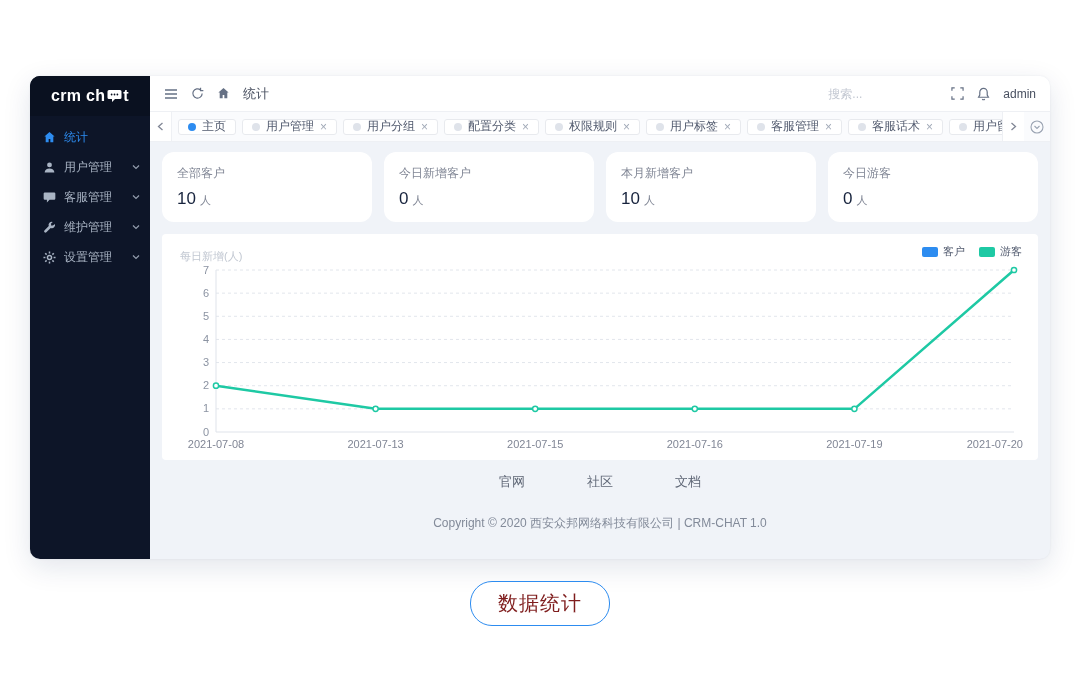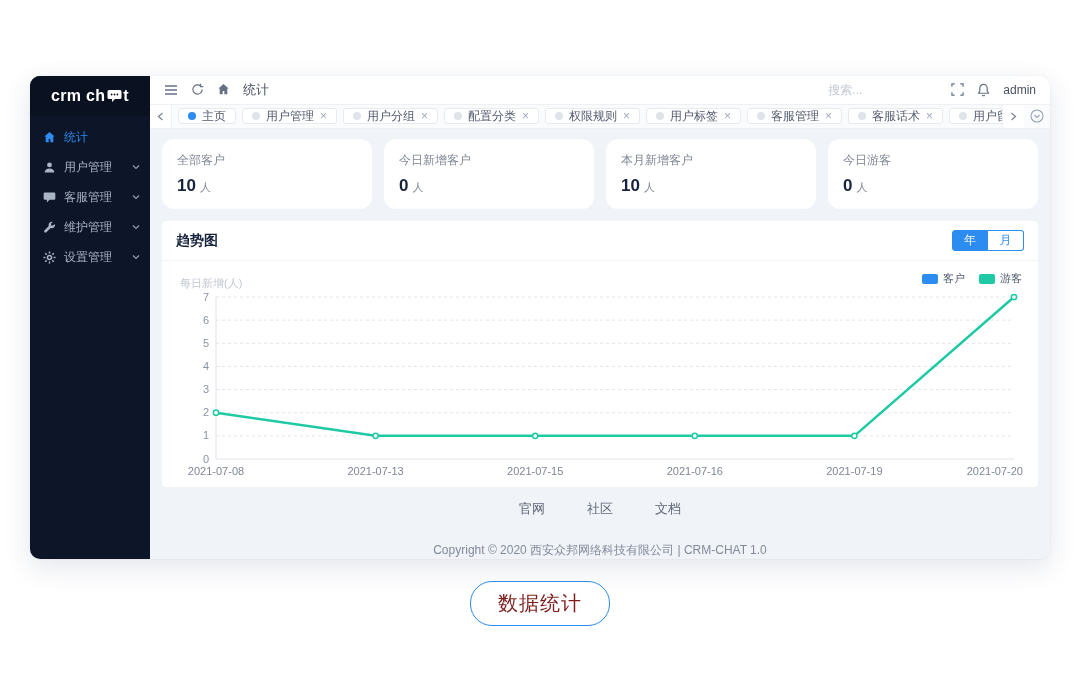--- a/index.html
+++ b/index.html
@@ -45,38 +45,38 @@
   .tab.active .dot { background:#2d8cf0; }
   .tab .close { color:#a2aab8; font-size:12px; line-height:1; }
   .tab-menu-btn { width:26px; display:flex; align-items:center; justify-content:center;
                   color:#9aa3b2; flex:none; background:#fafbfd; }
   
   .content { flex:1; padding:10px 12px 0; }
   .stats-row { display:flex; gap:12px; }
   .stat-card { flex:1; background:#fff; border-radius:12px; padding:13px 15px; height:70px; }
   .stat-label { font-size:12px; color:#808695; }
   .stat-value-row { margin-top:7px; display:flex; align-items:baseline; gap:4px; }
-  .stat-value { font-size:17px; font-weight:bold; color:#17233d; }
+  .stat-value { font-size:17px; font-weight:normal; color:#17233d; }
   .stat-unit { font-size:11px; color:#808695; }
   .chart-panel { background:#fff; border-radius:4px; margin-top:12px; }
   .chart-header { display:flex; align-items:center; justify-content:space-between;
                   padding:9px 14px; border-bottom:1px solid #f2f3f6; }
   .chart-title { font-size:14px; font-weight:bold; color:#17233d; }
   .toggle-group { display:flex; }
   .toggle-btn { min-width:36px; height:21px; font-size:12px; display:flex; align-items:center;
                 justify-content:center; border:1px solid #2d8cf0; cursor:pointer; padding:0 8px; }
   .toggle-btn.on { background:#2d8cf0; color:#fff; border-radius:3px 0 0 3px; }
   .toggle-btn.off { background:#fff; color:#2d8cf0; border-left:none; border-radius:0 3px 3px 0; }
   .chart-body { position:relative; padding:8px 14px 6px; }
   .legend { position:absolute; right:16px; top:10px; display:flex; gap:14px; align-items:center; z-index:2; }
   .legend-item { display:flex; align-items:center; gap:5px; font-size:11px; color:#515a6e; }
   .legend-swatch { width:16px; height:10px; border-radius:2px; background:#ccc; }
   #trend-chart { display:block; width:100%; height:212px; }
   .footer { text-align:center; margin-top:13px; }
-  .footer-links { display:flex; justify-content:center; gap:42px; font-size:13px; color:#5f6776; }
+  .footer-links { display:flex; justify-content:center; gap:62px; font-size:13px; color:#5f6776; }
   .footer-links span { cursor:pointer; }
   .copyright { margin-top:24px; font-size:12px; color:#828a99; }
   
   .caption-pill { position:absolute; left:50%; top:581px; transform:translateX(-50%);
                   border:1.5px solid #2d8cf0; color:#7f1d1d; border-radius:22px;
                   padding:8px 27px; font-size:20px; background:#fff; letter-spacing:1px; }
   svg { display:block; }
 </style>
 </head>
 <body>
@@ -308,27 +308,20 @@
           <div class="stat-card">
             <div class="stat-label">今日游客</div>
             <div class="stat-value-row">
                 <span class="stat-value">0</span>
                 <span class="stat-unit">人</span>
               </div>
           </div>
         </div>
 
         <div class="chart-panel">
-          <div class="chart-header">
-            <span class="chart-title">趋势图</span>
-            <div class="toggle-group">
-              <div class="toggle-btn on">年</div>
-              <div class="toggle-btn off">月</div>
-            </div>
-          </div>
           <div class="chart-body">
             <div class="legend">
               <div class="legend-item">
                   <span class="legend-swatch" style="background: rgb(45, 140, 240);"></span>
                   <span>客户</span>
                 </div>
               <div class="legend-item">
                   <span class="legend-swatch" style="background: rgb(30, 201, 164);"></span>
                   <span>游客</span>
                 </div>

